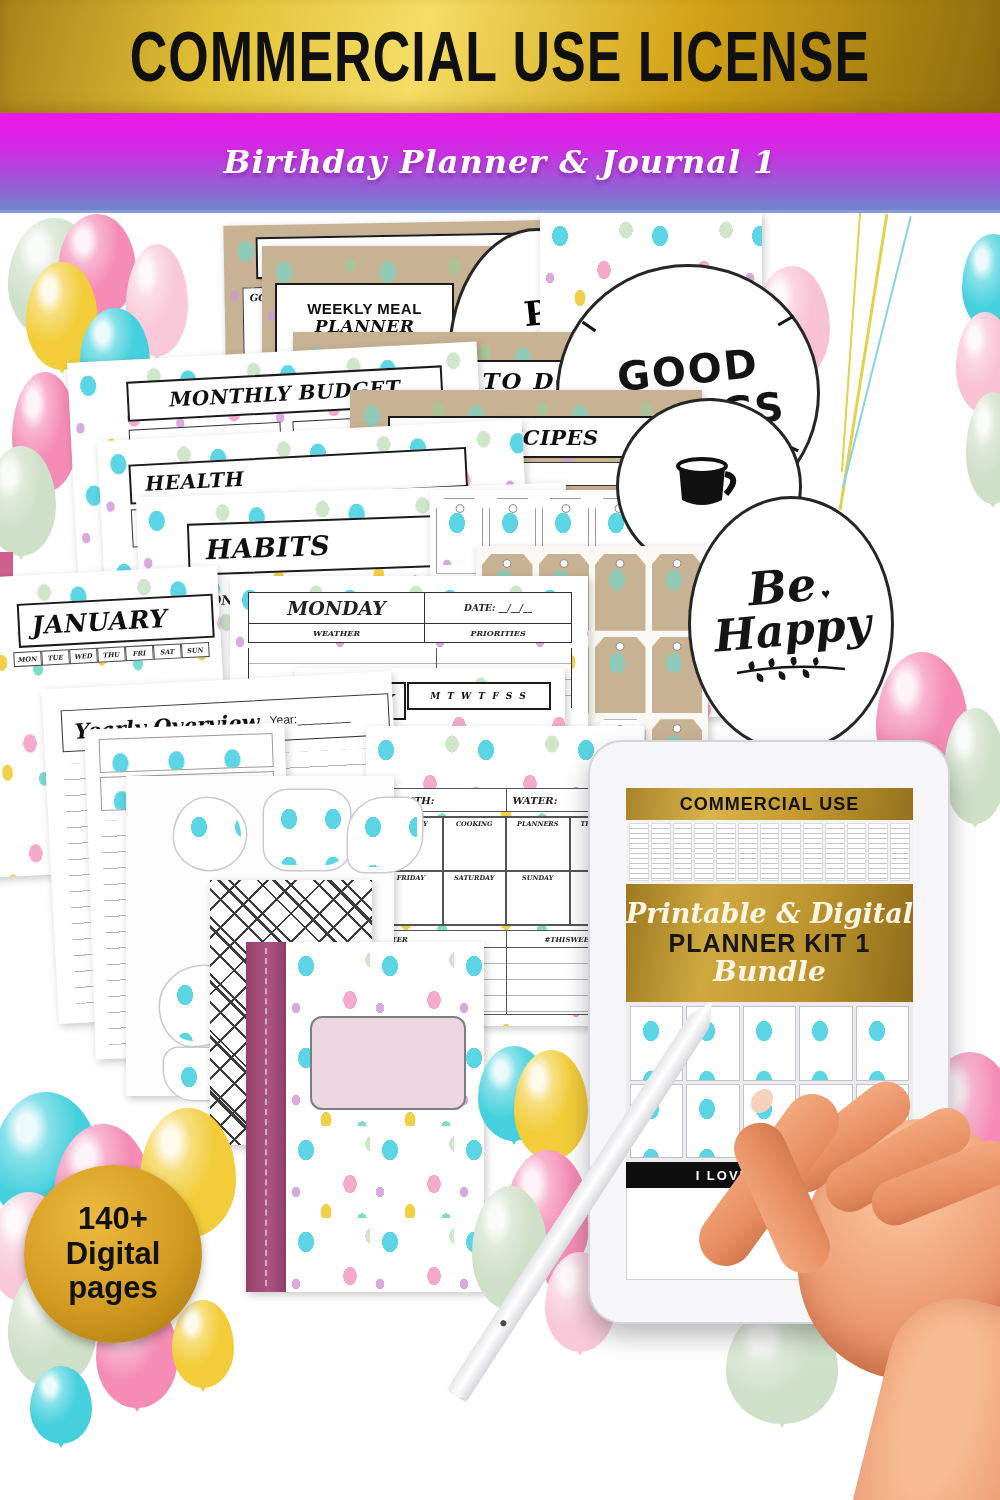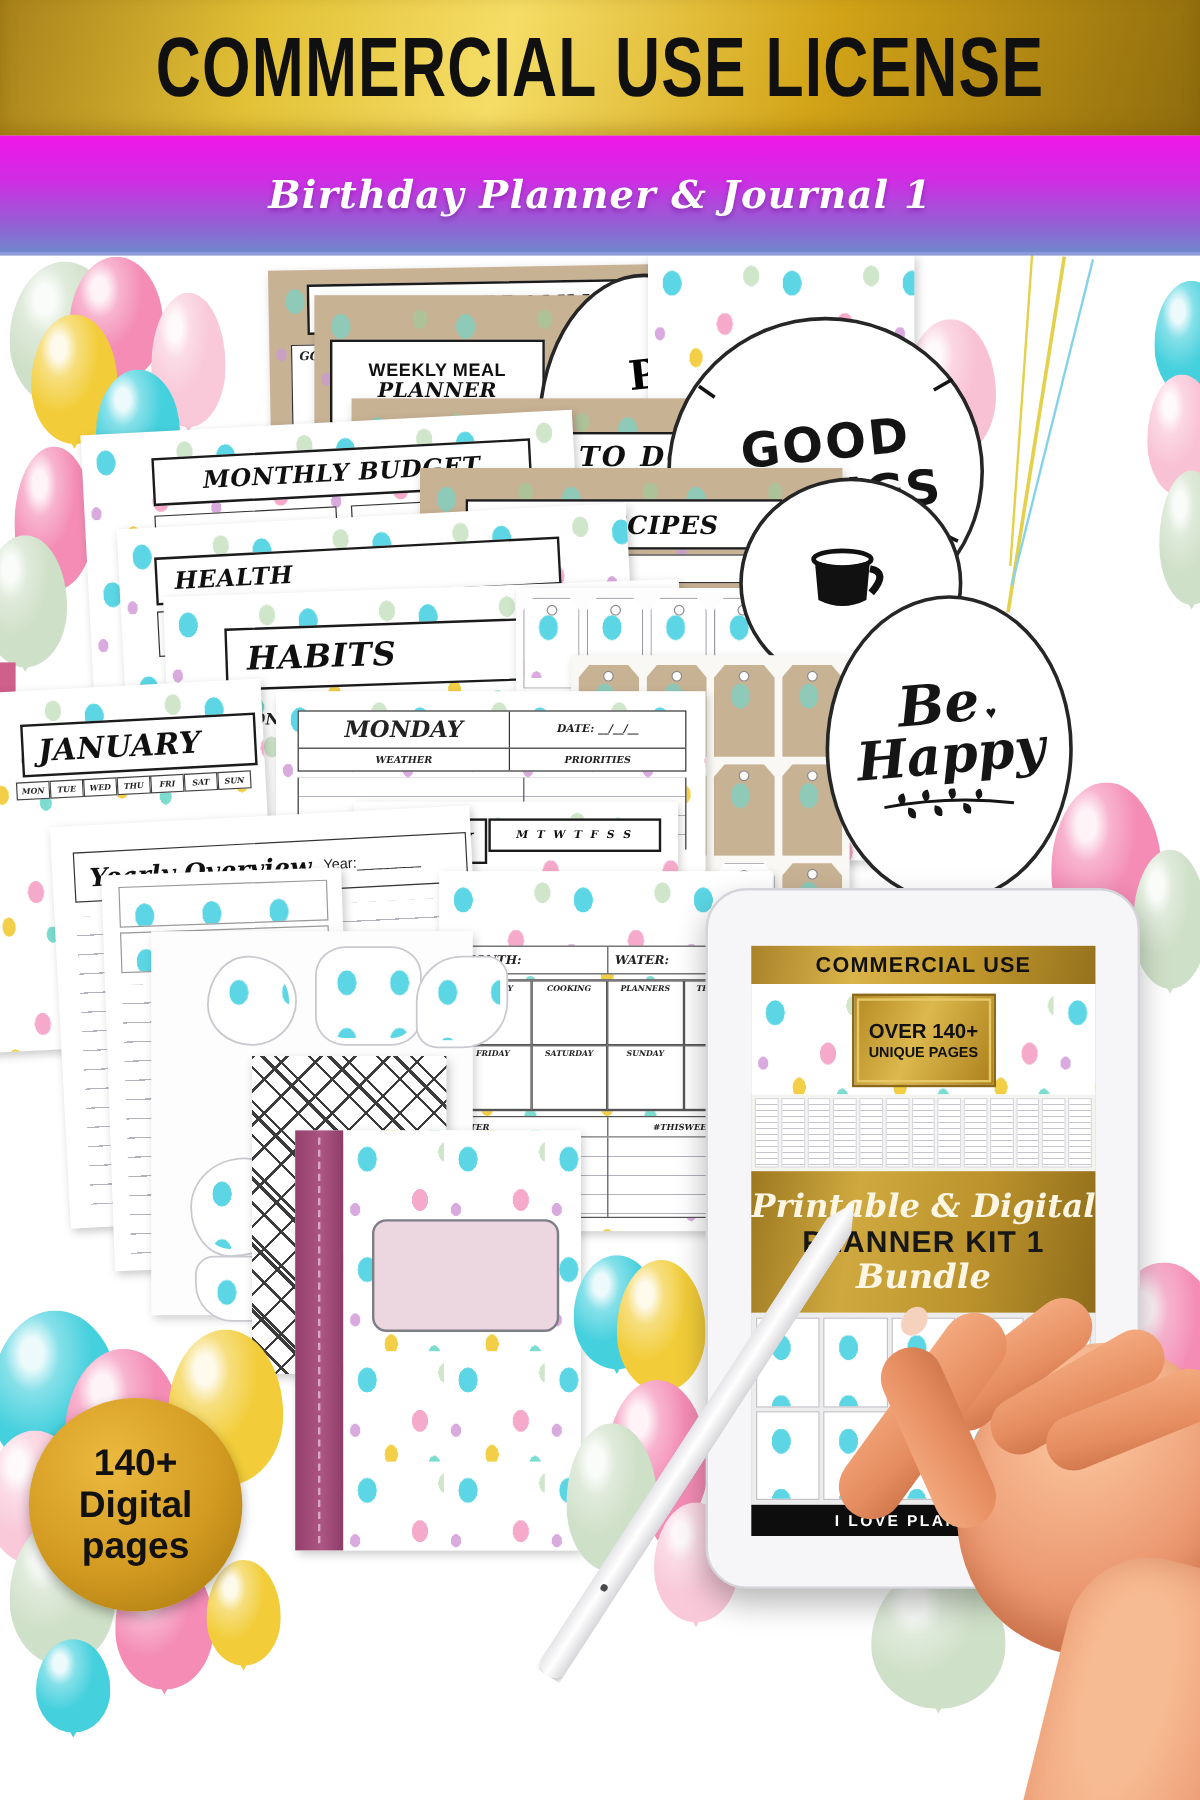--- a/index.html
+++ b/index.html
@@ -367,28 +367,20 @@
     <span class="sans" style="font-size:31px;font-weight:800;color:#111;">pages</span>
   </div>
 
   <div class="abs" style="left:588px;top:740px;width:358px;height:580px;background:#f6f6f8;border:2px solid #d4d4da;border-radius:34px;z-index:30;box-shadow:0 12px 26px rgba(0,0,0,.28);text-align:center;">
     <div class="abs" style="left:36px;top:46px;width:287px;height:492px;background:#fff;overflow:hidden;box-shadow:inset 0 0 0 1px #cfcfd4;">
 
       <div style="height:32px;background:linear-gradient(100deg,#a9822a,#d9b44a 30%,#c49a2e 60%,#96721e);display:flex;align-items:center;justify-content:center;">
         <span class="sans" style="font-size:18px;font-weight:800;color:#111;letter-spacing:1px;">COMMERCIAL USE</span>
       </div>
 
-      <div class="party" style="height:92px;position:relative;background-size:84px 92px;">
-        <div style="position:absolute;left:50%;top:8px;transform:translateX(-50%);width:116px;height:74px;
-             background:linear-gradient(115deg,#b58a24,#dcb84e 45%,#ab7f1c);border:2px solid #8a6a1a;outline:2px solid #e7c866;outline-offset:-6px;
-             display:flex;flex-direction:column;align-items:center;justify-content:center;">
-          <span class="sans" style="font-size:17px;font-weight:800;color:#111;">OVER 140+</span>
-          <span class="sans" style="font-size:12px;font-weight:800;color:#111;">UNIQUE PAGES</span>
-        </div>
-      </div>
 
       <div style="height:64px;background:#f3f3f0;display:flex;padding:3px 2px;box-sizing:border-box;">
         <div class="thumbcol"></div>
           <div class="thumbcol"></div>
           <div class="thumbcol"></div>
           <div class="thumbcol"></div>
           <div class="thumbcol"></div>
           <div class="thumbcol"></div>
           <div class="thumbcol"></div>
           <div class="thumbcol"></div>

